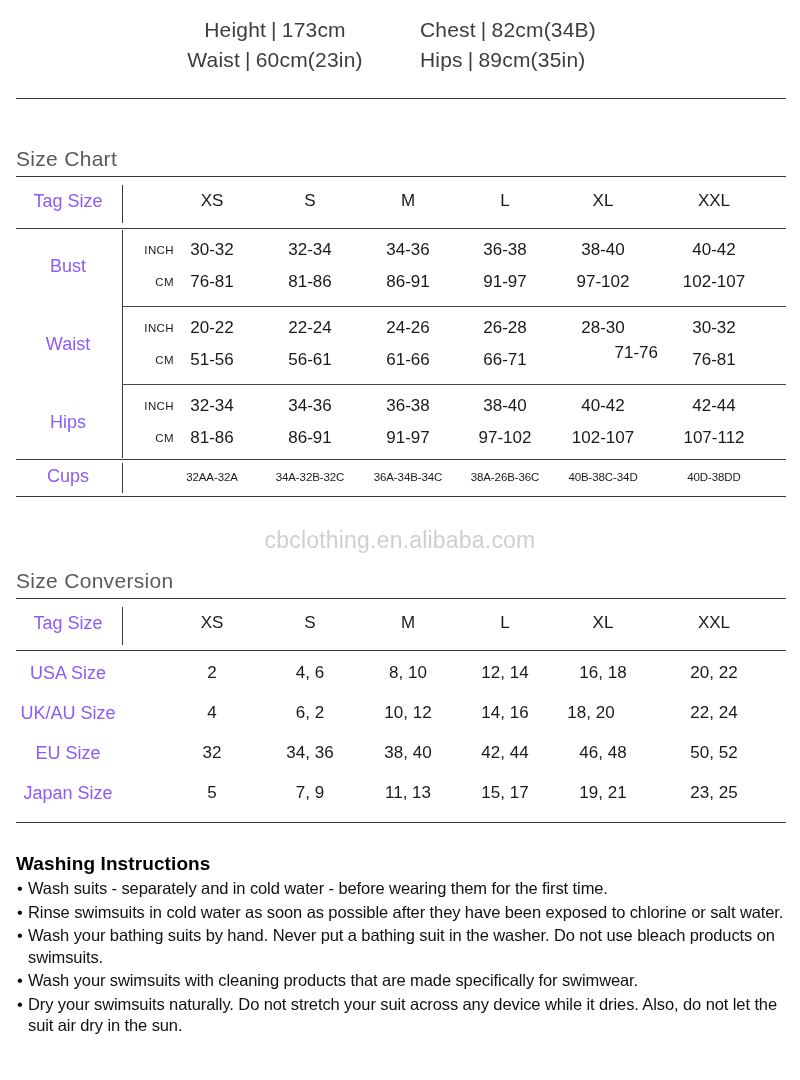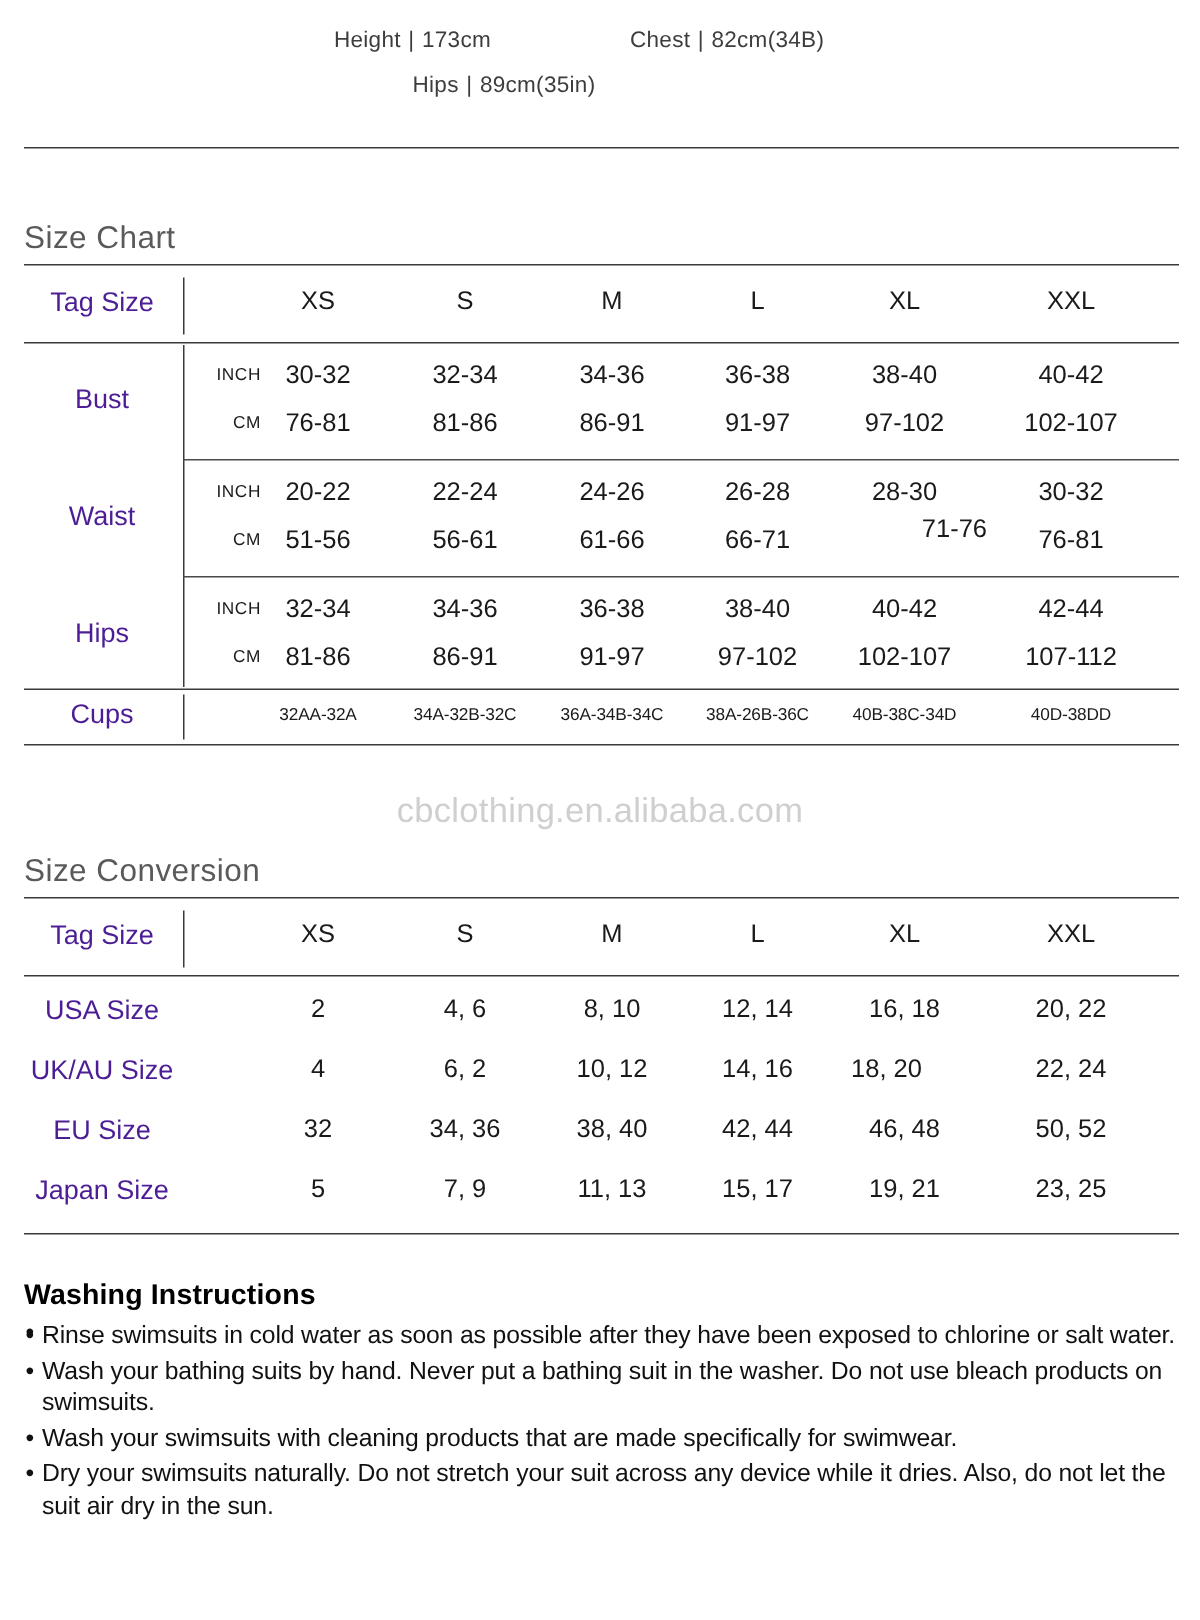--- a/index.html
+++ b/index.html
@@ -30,21 +30,21 @@
     width: 800px;
   }
   .model-row {
     display: flex;
     justify-content: center;
     align-items: baseline;
     height: 30px;
   }
   .model-cell {
     color: #3d3d3d;
-    font-size: 15px;
+    font-size: 21px;
     letter-spacing: 0.2px;
     white-space: nowrap;
   }
   .model-cell.left {
     width: 290px;
     text-align: center;
   }
   .model-cell.right {
     width: 250px;
     text-align: left;
@@ -109,21 +109,21 @@
     font-size: 17px;
     color: #1a1a1a;
   }
   .label-cell {
     position: absolute;
     left: 16px;
     width: 104px;
     text-align: center;
     white-space: nowrap;
     font-size: 18px;
-    color: #4c1d95;
+    color: #8b5cf6;
   }
   .unit-cell {
     position: absolute;
     left: 128px;
     width: 46px;
     text-align: right;
     white-space: nowrap;
     font-size: 11.5px;
     letter-spacing: 0.4px;
     color: #1a1a1a;
@@ -175,20 +175,23 @@
   <div class="model-header">
     <div class="model-row">
       <span class="model-cell left">
         <span>Height</span><span class="model-sep">|</span><span>173cm</span>
       </span>
       <span class="model-cell right">
         <span>Chest</span><span class="model-sep">|</span><span>82cm(34B)</span>
       </span>
     </div>
     <div class="model-row">
+      <span class="model-cell left">
+        <span>Waist</span><span class="model-sep">|</span><span>60cm(23in)</span>
+      </span>
       <span class="model-cell right">
         <span>Hips</span><span class="model-sep">|</span><span>89cm(35in)</span>
       </span>
     </div>
   </div>
 
   <div class="rule" style="top:98px;"></div>
 
   <div class="section-title" style="top:147px;">Size Chart</div>
   <div class="rule" style="top:176px;"></div>
@@ -306,20 +309,20 @@
       <div class="cell" style="left: 450px; width: 110px; top: 783px;">15, 17</div>
       <div class="cell" style="left: 548px; width: 110px; top: 783px;">19, 21</div>
       <div class="cell" style="left: 659px; width: 110px; top: 783px;">23, 25</div>
     </div>
 
   <div class="rule" style="top:650px;"></div>
   <div class="rule" style="top:822px;"></div>
 
   <div class="wash-title" style="top:853px;">Washing Instructions</div>
   <div class="wash-list" id="washing-list">
-      <div class="wash-item"><span class="wash-bullet">•</span></div>
+      <div class="wash-item"><span class="wash-bullet">•</span><span>Wash suits - separately and in cold water - before wearing them for the first time.</span></div>
       <div class="wash-item"><span class="wash-bullet">•</span><span>Rinse swimsuits in cold water as soon as possible after they have been exposed to chlorine or salt water.</span></div>
       <div class="wash-item"><span class="wash-bullet">•</span><span>Wash your bathing suits by hand. Never put a bathing suit in the washer. Do not use bleach products on swimsuits.</span></div>
       <div class="wash-item"><span class="wash-bullet">•</span><span>Wash your swimsuits with cleaning products that are made specifically for swimwear.</span></div>
       <div class="wash-item"><span class="wash-bullet">•</span><span>Dry your swimsuits naturally. Do not stretch your suit across any device while it dries. Also, do not let the suit air dry in the sun.</span></div>
     </div>
 
 </div>
 
 </body></html>

